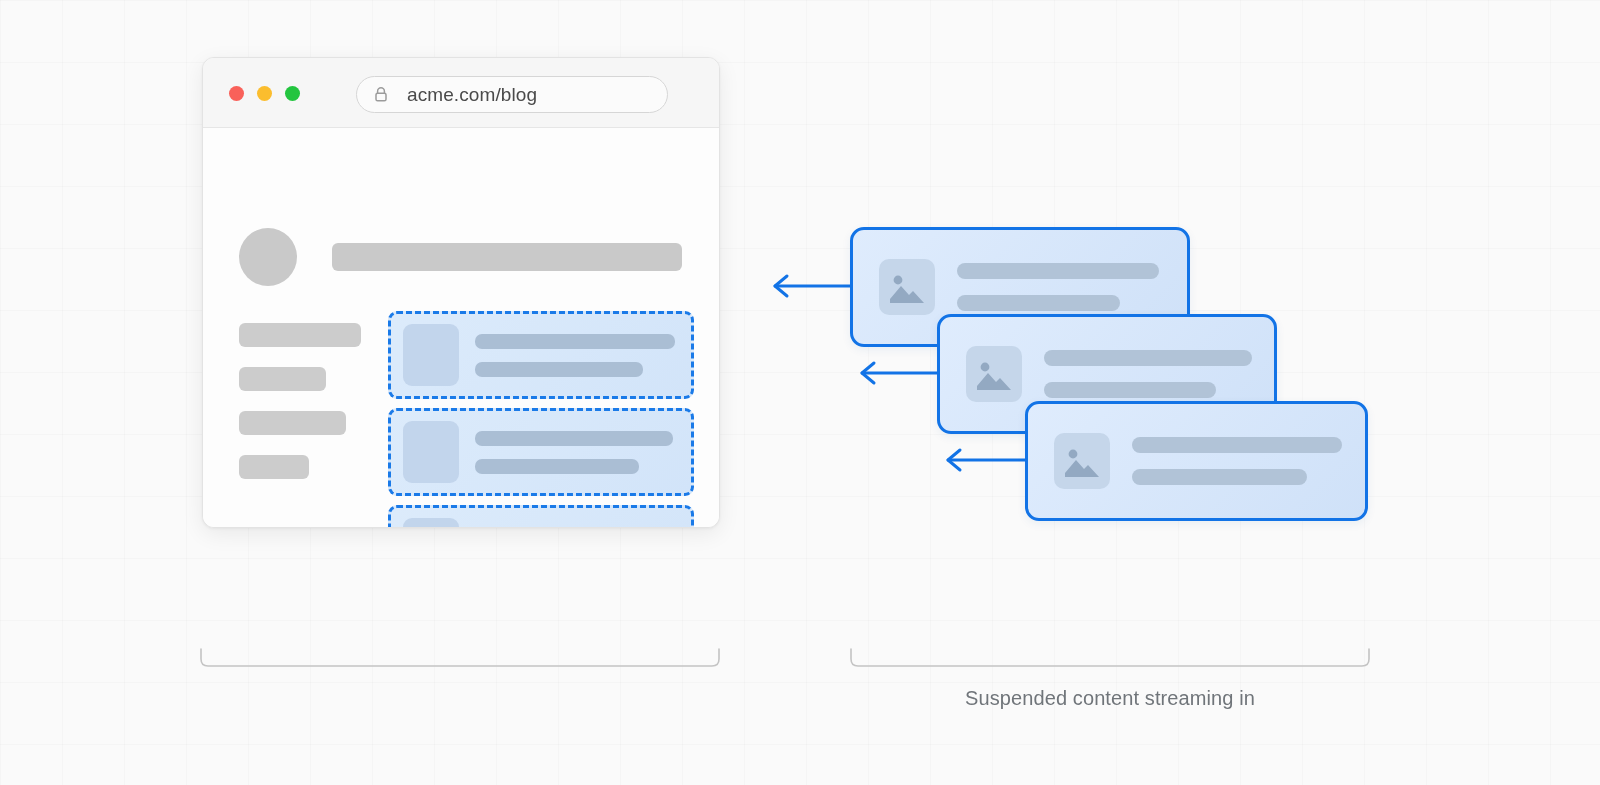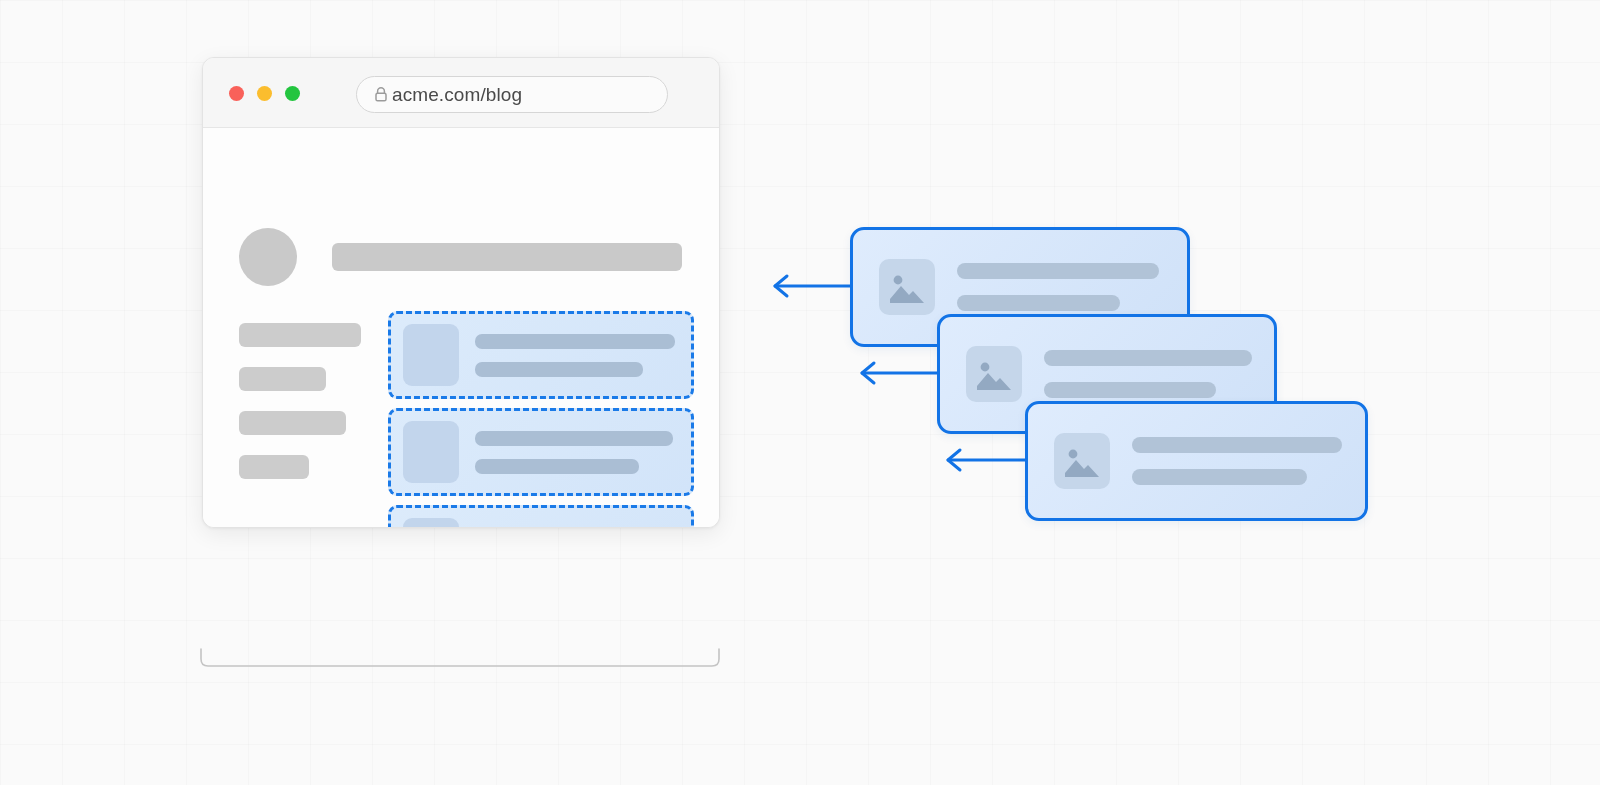--- a/index.html
+++ b/index.html
@@ -64,21 +64,21 @@
     left: 153px;
     top: 18px;
     width: 312px;
     height: 37px;
     background: #fbfbfb;
     border: 1px solid #d6d6d6;
     border-radius: 19px;
     display: flex;
     align-items: center;
     padding: 0 16px;
-    gap: 3px;
+    gap: 18px;
   }
   .lock-icon { width: 16px; height: 17px; flex: none; display: block; }
   .url-text {
     font-size: 19px;
     color: #4a4a4a;
     letter-spacing: 0.1px;
     white-space: nowrap;
     line-height: 1;
   }
 
@@ -318,14 +318,20 @@
       <div class="susp-line" style="width:175px"></div>
     </div>
   </div>
 
   <div class="bracket-group bg-left">
     <svg class="bracket" width="520" height="20" viewBox="0 0 520 20">
       <path d="M1 1 V11 Q1 18 8 18 H512 Q519 18 519 11 V1" fill="none" stroke="#c4c4c4" stroke-width="1.6" stroke-linecap="round"></path>
     </svg>
   </div>
 
+  <div class="bracket-group bg-right">
+    <svg class="bracket" width="520" height="20" viewBox="0 0 520 20">
+      <path d="M1 1 V11 Q1 18 8 18 H512 Q519 18 519 11 V1" fill="none" stroke="#c4c4c4" stroke-width="1.6" stroke-linecap="round"></path>
+    </svg>
+    <div class="caption">Suspended content streaming in</div>
+  </div>
 
 </div>
 
 </body></html>

